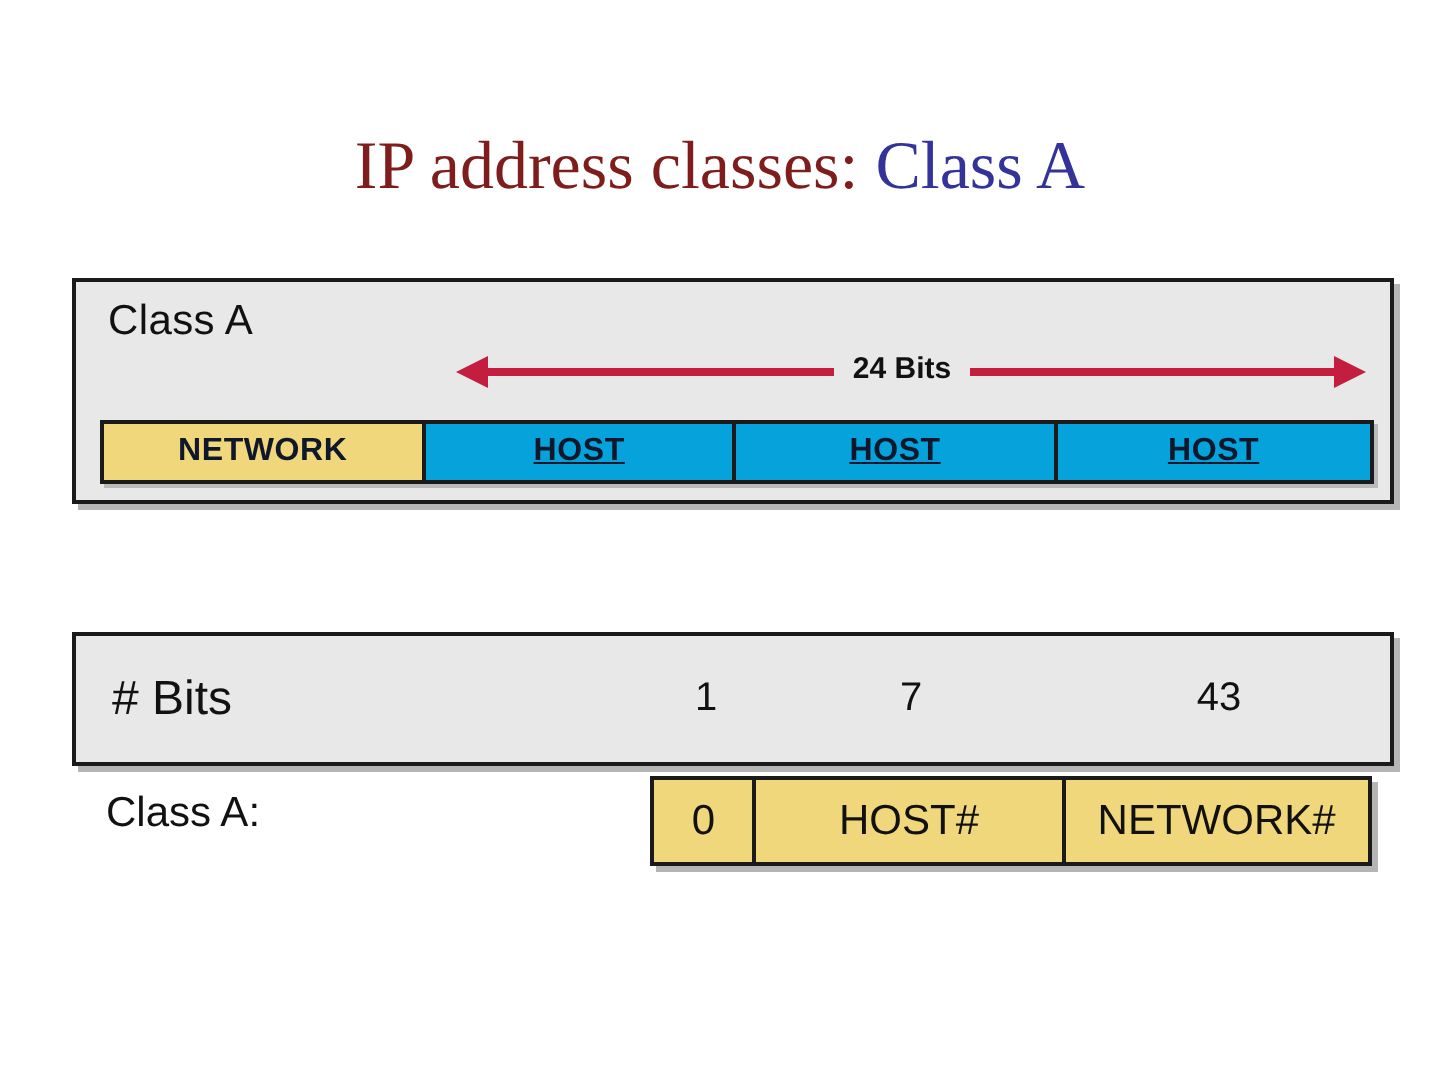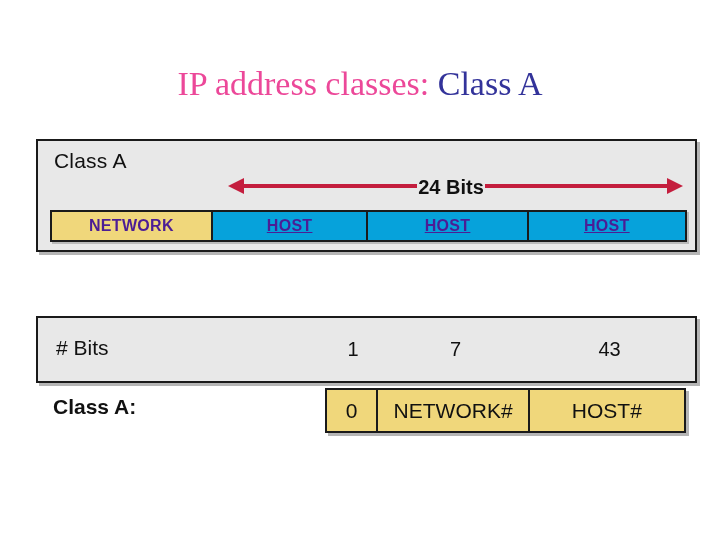--- a/index.html
+++ b/index.html
@@ -20,21 +20,21 @@
     position: absolute;
     left: 0;
     top: 64px;
     width: 720px;
     text-align: center;
     font-family: "Liberation Serif", serif;
     font-size: 34px;
     line-height: 40px;
     white-space: nowrap;
   }
-  #title .t-red { color: #ec4899; }
+  #title .t-red { color: #7f1d1d; }
   #title .t-blue { color: #33339A; }
 
   
   #panel-one {
     position: absolute;
     left: 36px;
     top: 139px;
     width: 661px;
     height: 113px;
     background: #E8E8E8;
@@ -83,21 +83,21 @@
   #arrow-head-right {
     right: 0;
     border-left: 16px solid #C41E3E;
   }
   #bits-arrow-label {
     position: absolute;
     left: 189px;
     top: 2px;
     width: 68px;
     text-align: center;
-    font-size: 20px;
+    font-size: 15px;
     font-weight: bold;
     color: #111111;
     background: #E8E8E8;
     white-space: nowrap;
   }
 
   
   #panel-one-fields {
     position: absolute;
     left: 12px;
@@ -108,21 +108,21 @@
     border: 2px solid #1a1a1a;
     box-sizing: border-box;
     box-shadow: 2px 2px 0 rgba(140,140,140,0.5);
   }
   #panel-one-fields .field {
     display: flex;
     align-items: center;
     justify-content: center;
     font-size: 16px;
     font-weight: bold;
-    color: #4c1d95;
+    color: #0f172a;
     letter-spacing: 0.3px;
     border-right: 2px solid #1a1a1a;
     box-sizing: border-box;
     white-space: nowrap;
   }
   #panel-one-fields .field:last-child { border-right: none; }
   .fill-network { background: #F0D77B; }
   .fill-host    { background: #06A2DB; text-decoration: underline; }
 
   
@@ -134,21 +134,21 @@
     height: 67px;
     background: #E8E8E8;
     border: 2px solid #1a1a1a;
     box-sizing: border-box;
     box-shadow: 3px 3px 0 rgba(120,120,120,0.55);
   }
   #panel-two-label {
     position: absolute;
     left: 18px;
     top: 18px;
-    font-size: 21px;
+    font-size: 24px;
     color: #111111;
     white-space: nowrap;
   }
   .bitcount {
     position: absolute;
     top: 20px;
     font-size: 20px;
     color: #111111;
     text-align: center;
     white-space: nowrap;
@@ -158,21 +158,20 @@
   #bitcount-2 { left: 494px; width: 155px; }
 
   
   #classa-row-label {
     position: absolute;
     left: 53px;
     top: 395px;
     font-size: 21px;
     color: #111111;
     white-space: nowrap;
-    font-weight: bold;
   }
   #classa-fields {
     position: absolute;
     left: 325px;
     top: 388px;
     width: 361px;
     height: 45px;
     display: flex;
     border: 2px solid #1a1a1a;
     box-sizing: border-box;
@@ -223,15 +222,15 @@
   <div id="panel-two-label"># Bits</div>
   <div class="bitcount" id="bitcount-0">1</div>
   <div class="bitcount" id="bitcount-1">7</div>
   <div class="bitcount" id="bitcount-2">43</div>
 </div>
 
 <div id="classa-row-label">Class A:</div>
 
 <div id="classa-fields">
   <div class="cfield" style="width:14.4%">0</div>
+  <div class="cfield" style="width:43.2%">HOST#</div>
   <div class="cfield" style="width:42.4%">NETWORK#</div>
-  <div class="cfield" style="width:43.2%">HOST#</div>
 </div>
 
 </body></html>

